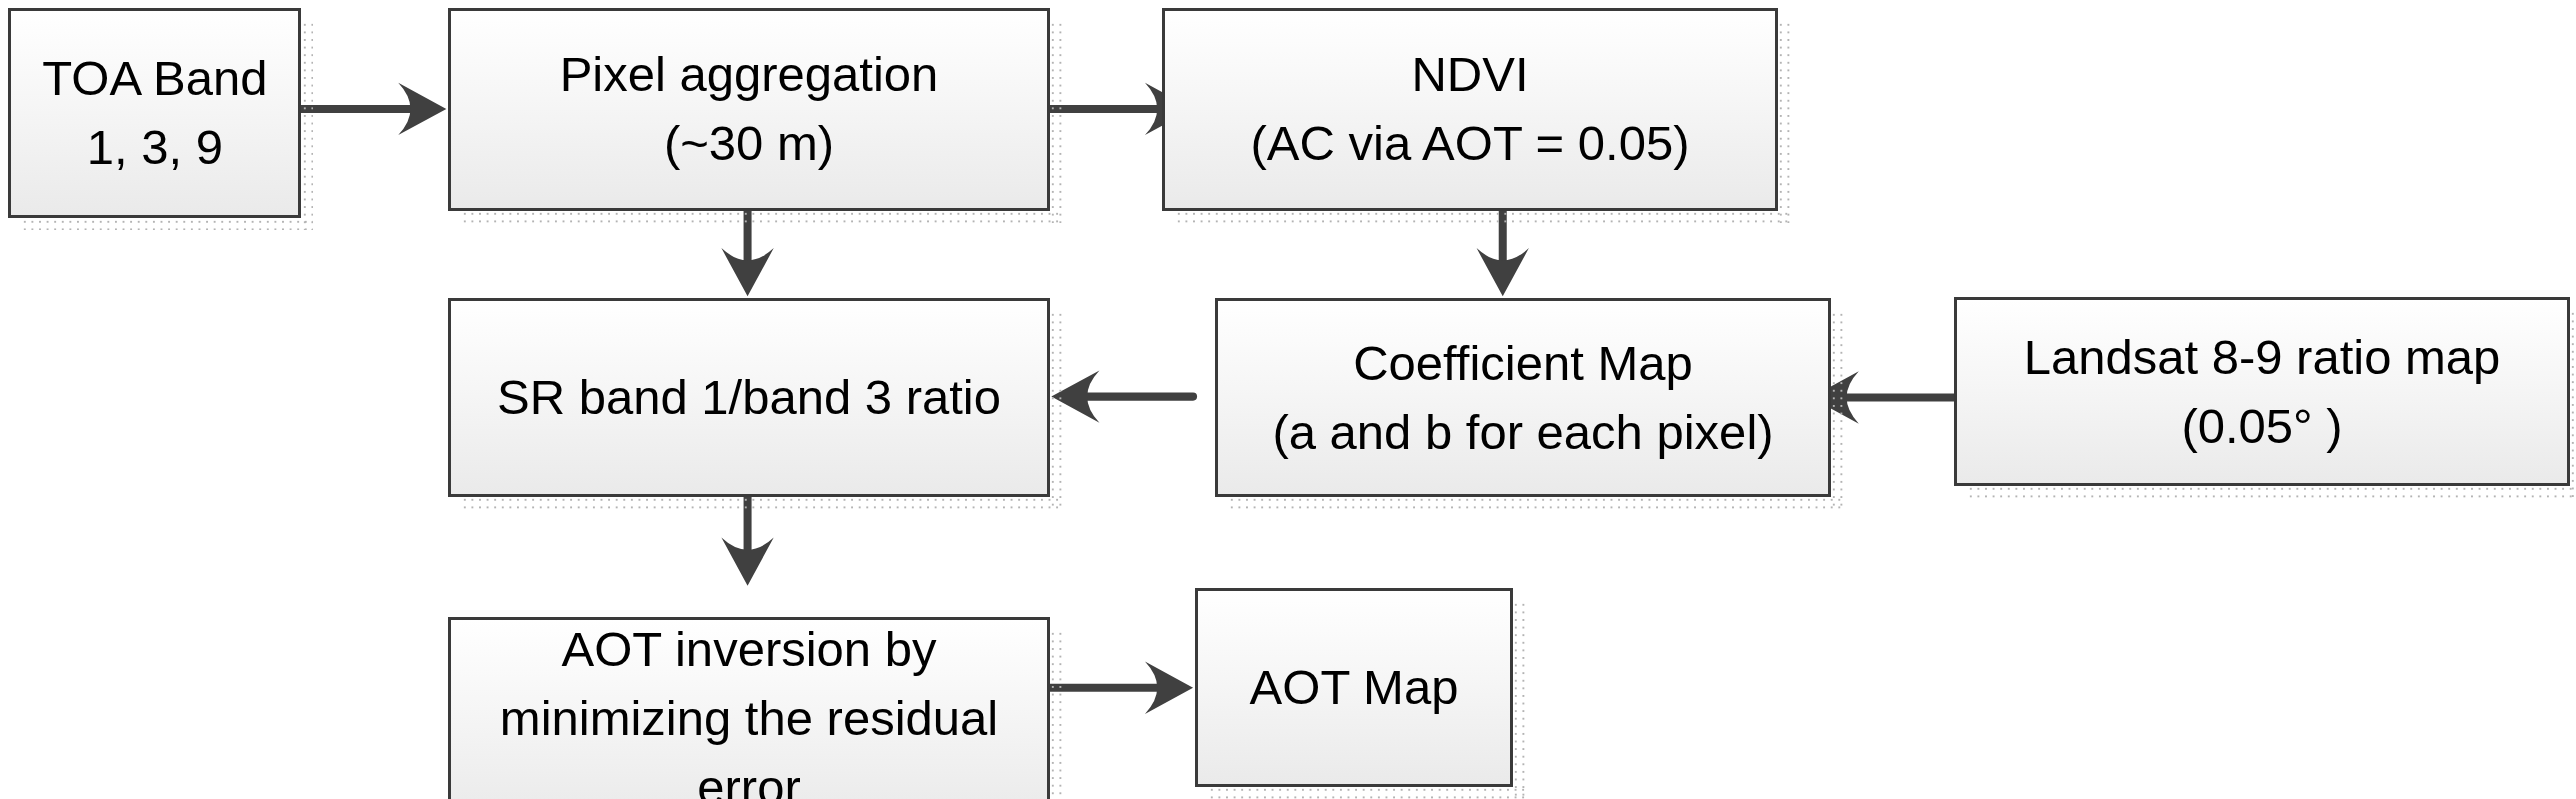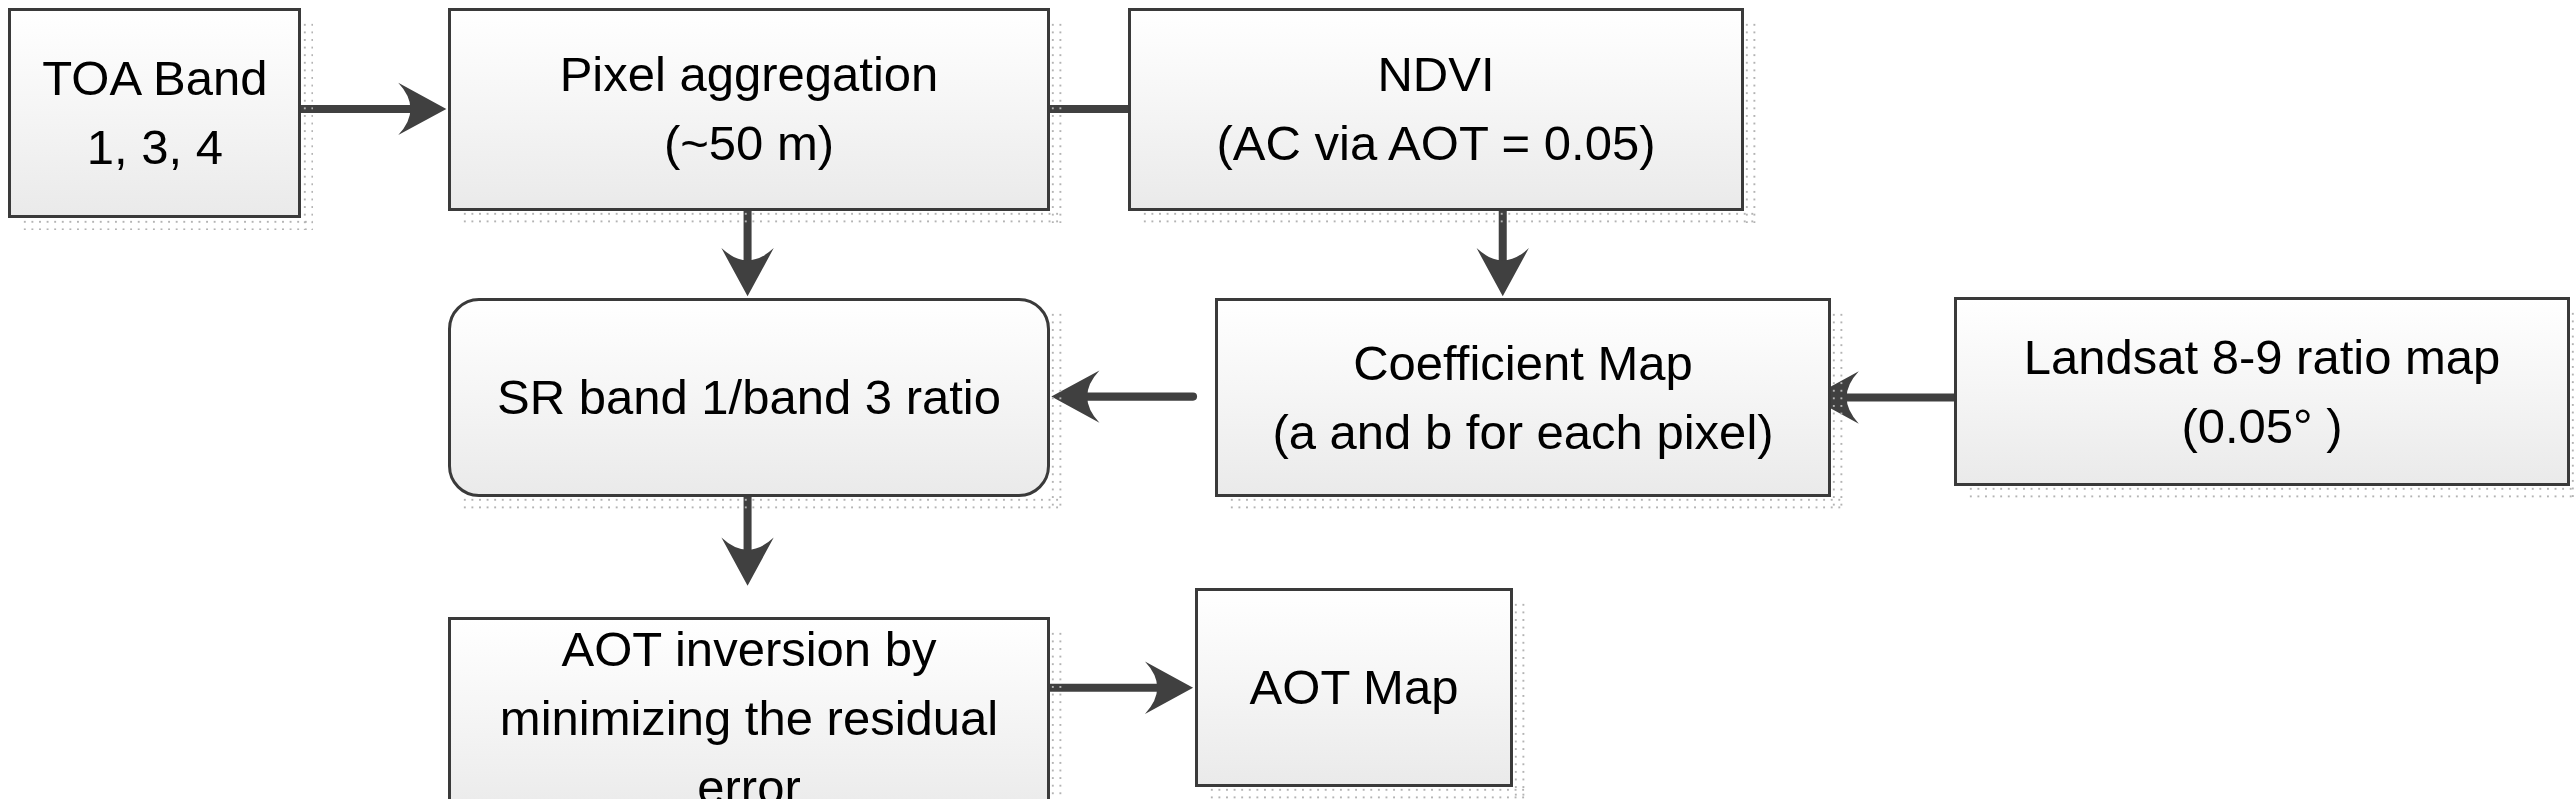--- a/index.html
+++ b/index.html
@@ -59,22 +59,22 @@
     bottom: -15px;
     height: 12.7px;
     right: -15px;
     background-image: radial-gradient(circle, var(--shadow-dot, #b3b3b3) 1.4px, transparent 1.5px);
     background-size: 7.6px 7.6px;
   }
   .nline { pointer-events: none; }
 
   #n-toa      { left: 8.4px;   top: 8.4px;  width: 293px; height: 210px; }
   #n-agg      { left: 448px;  top: 7.6px;   width: 602px; height: 203px; }
-  #n-ndvi     { left: 1128px; top: 7.6px;   width: 616px; height: 203px; }
-  #n-sr       { left: 448px;  top: 298px; width: 602px; height: 199px; border-radius: 31px; }
+  #n-ndvi     { left: 1162px; top: 7.6px;   width: 616px; height: 203px; }
+  #n-sr       { left: 448px;  top: 298px; width: 602px; height: 199px; }
   #n-coef     { left: 1215px; top: 298px; width: 616px; height: 199px; }
   #n-landsat  { left: 1954px; top: 297px; width: 616px; height: 189px; }
   #n-inv      { left: 448px;  top: 587px; width: 602px; height: 202px; margin-top: 30px; }
   #n-aotmap   { left: 1195px; top: 588px; width: 318px; height: 199px; }
 </style>
 </head>
 <body>
 
 <div id="stage">
 
@@ -108,26 +108,26 @@
         <path d="M 886 694 L 855 637 Q 886 666 917 637 Z" fill="#404040"></path>
       </g>
       <g>
         <line x1="1244" y1="815" x2="1372" y2="815" stroke="#404040" stroke-width="9.5" stroke-linecap="round"></line>
         <path d="M 1414 815 L 1357 846 Q 1386 815 1357 784 Z" fill="#404040"></path>
       </g>
     </svg>
 
   <div class="node" id="n-toa">
     <div class="nline">TOA Band</div>
-    <div class="nline">1, 3, 4</div>
+    <div class="nline">1, 3, 9</div>
   </div>
 
   <div class="node" id="n-agg">
     <div class="nline">Pixel aggregation</div>
-    <div class="nline">(~50 m)</div>
+    <div class="nline">(~30 m)</div>
   </div>
 
   <div class="node" id="n-ndvi">
     <div class="nline">NDVI</div>
     <div class="nline">(AC via AOT = 0.05)</div>
   </div>
 
   <div class="node" id="n-sr">
     <div class="nline">SR band 1/band 3 ratio</div>
   </div>

